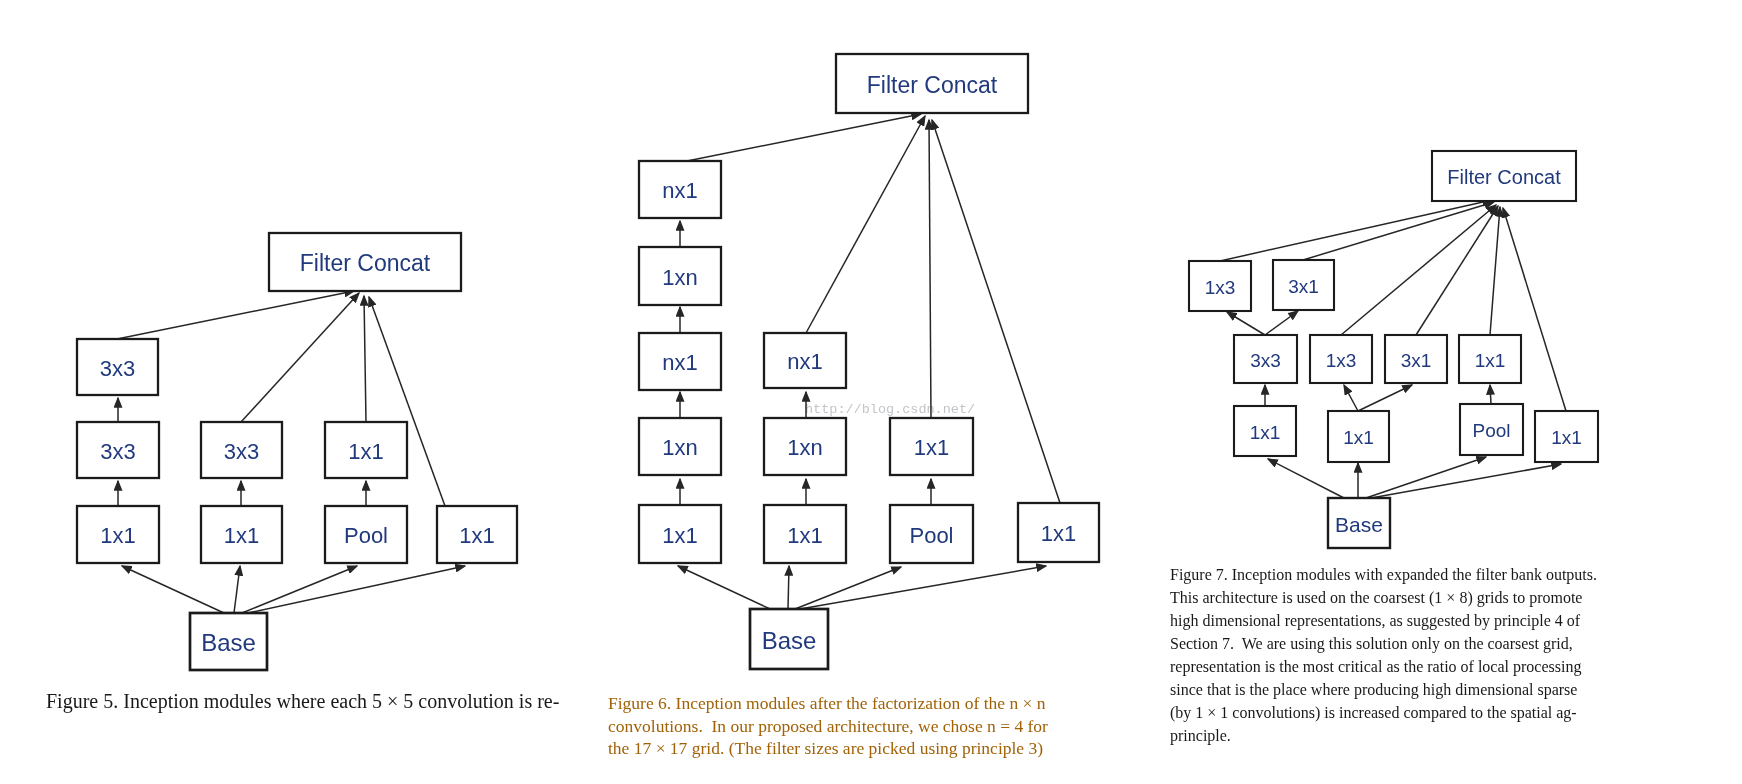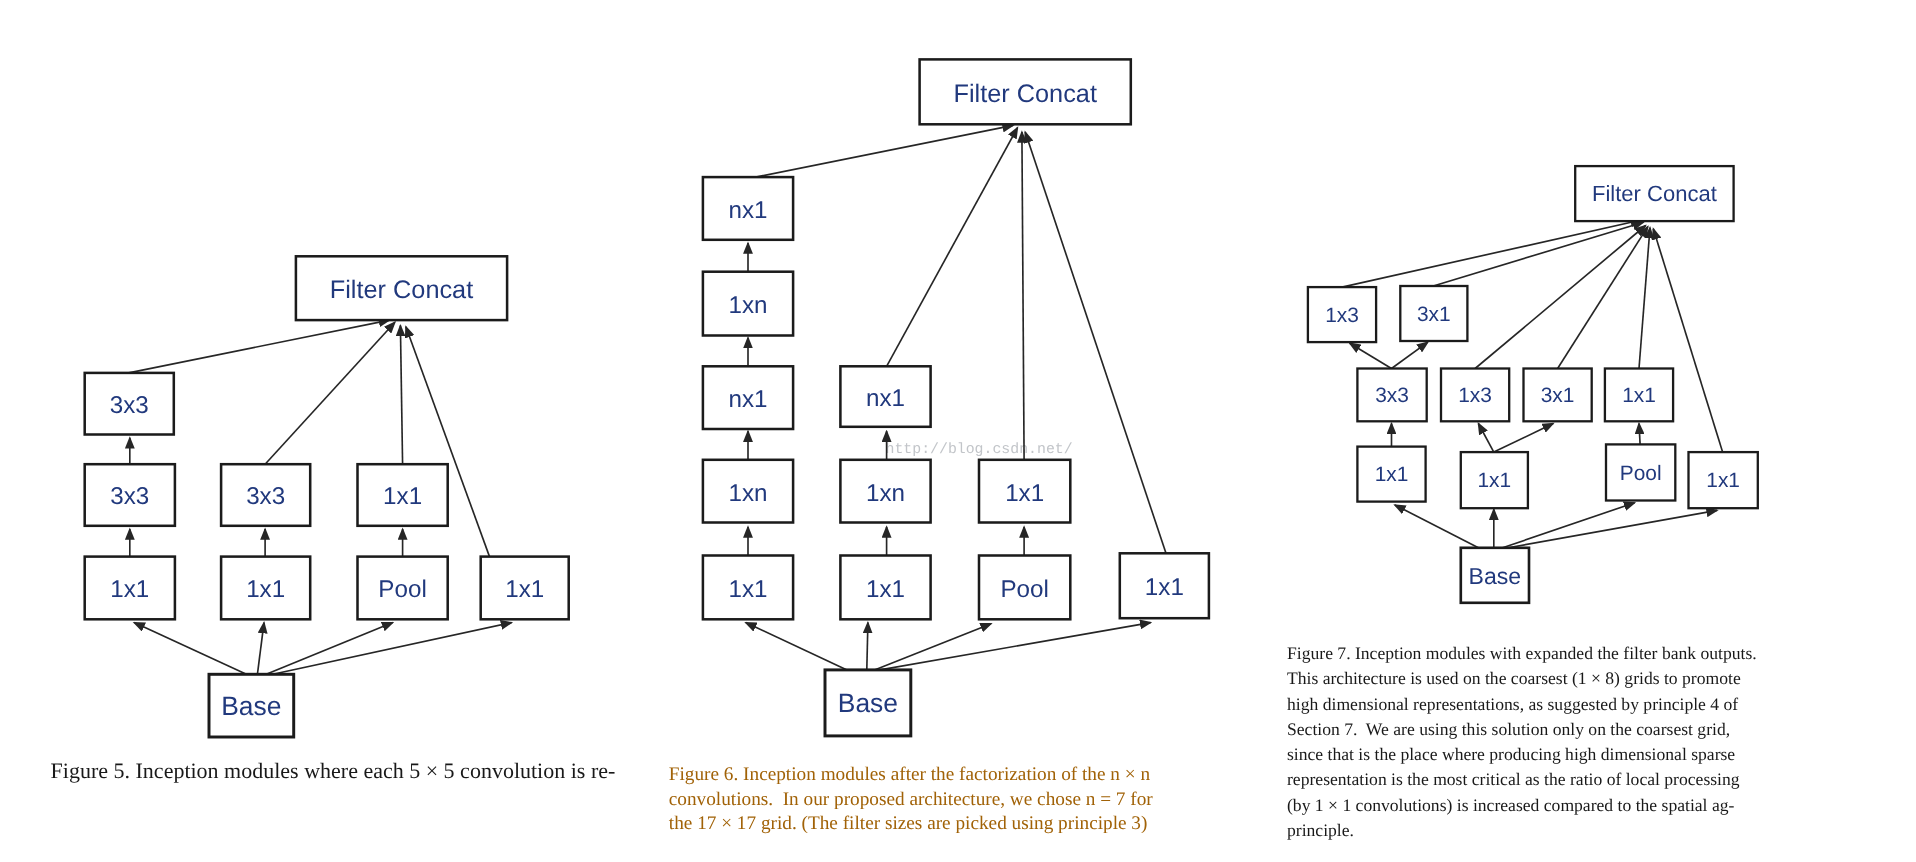--- a/index.html
+++ b/index.html
@@ -236,26 +236,26 @@
           <rect x="1328" y="498" width="62" height="50" fill="#ffffff" stroke="#1b1b1b" stroke-width="2.4"></rect>
           <text x="1359" y="524" text-anchor="middle" dominant-baseline="central" fill="#21397d" font-family="&quot;Liberation Sans&quot;, sans-serif" font-size="21">Base</text>
         </g>
       </g>
     </svg>
   <div class="caption" id="cap-figure5" style="left: 46px; top: 690px; width: 494px; font-size: 20px; line-height: 22.6px; color: rgb(25, 25, 25);">
       <div class="cap-line">Figure 5. Inception modules where each 5 × 5 convolution is re-</div>
     </div>
   <div class="caption" id="cap-figure6" style="left: 608px; top: 692px; width: 470px; font-size: 17.5px; line-height: 22.6px; color: #a16207;">
       <div class="cap-line">Figure 6. Inception modules after the factorization of the n × n</div>
-      <div class="cap-line">convolutions.  In our proposed architecture, we chose n = 7 for</div>
+      <div class="cap-line">convolutions.  In our proposed architecture, we chose n = 4 for</div>
       <div class="cap-line">the 17 × 17 grid. (The filter sizes are picked using principle 3)</div>
     </div>
-  <div class="caption" id="cap-figure7" style="left: 1170px; top: 563px; width: 450px; font-size: 16px; line-height: 23px; color: rgb(25, 25, 25); margin-top: 20px;">
+  <div class="caption" id="cap-figure7" style="left: 1170px; top: 563px; width: 450px; font-size: 16px; line-height: 23px; color: rgb(25, 25, 25);">
       <div class="cap-line">Figure 7. Inception modules with expanded the filter bank outputs.</div>
       <div class="cap-line">This architecture is used on the coarsest (1 × 8) grids to promote</div>
       <div class="cap-line">high dimensional representations, as suggested by principle 4 of</div>
       <div class="cap-line">Section 7.  We are using this solution only on the coarsest grid,</div>
+      <div class="cap-line">representation is the most critical as the ratio of local processing</div>
       <div class="cap-line">since that is the place where producing high dimensional sparse</div>
-      <div class="cap-line">representation is the most critical as the ratio of local processing</div>
       <div class="cap-line">(by 1 × 1 convolutions) is increased compared to the spatial ag-</div>
       <div class="cap-line">principle.</div>
     </div>
 </div>
 
 </body></html>

